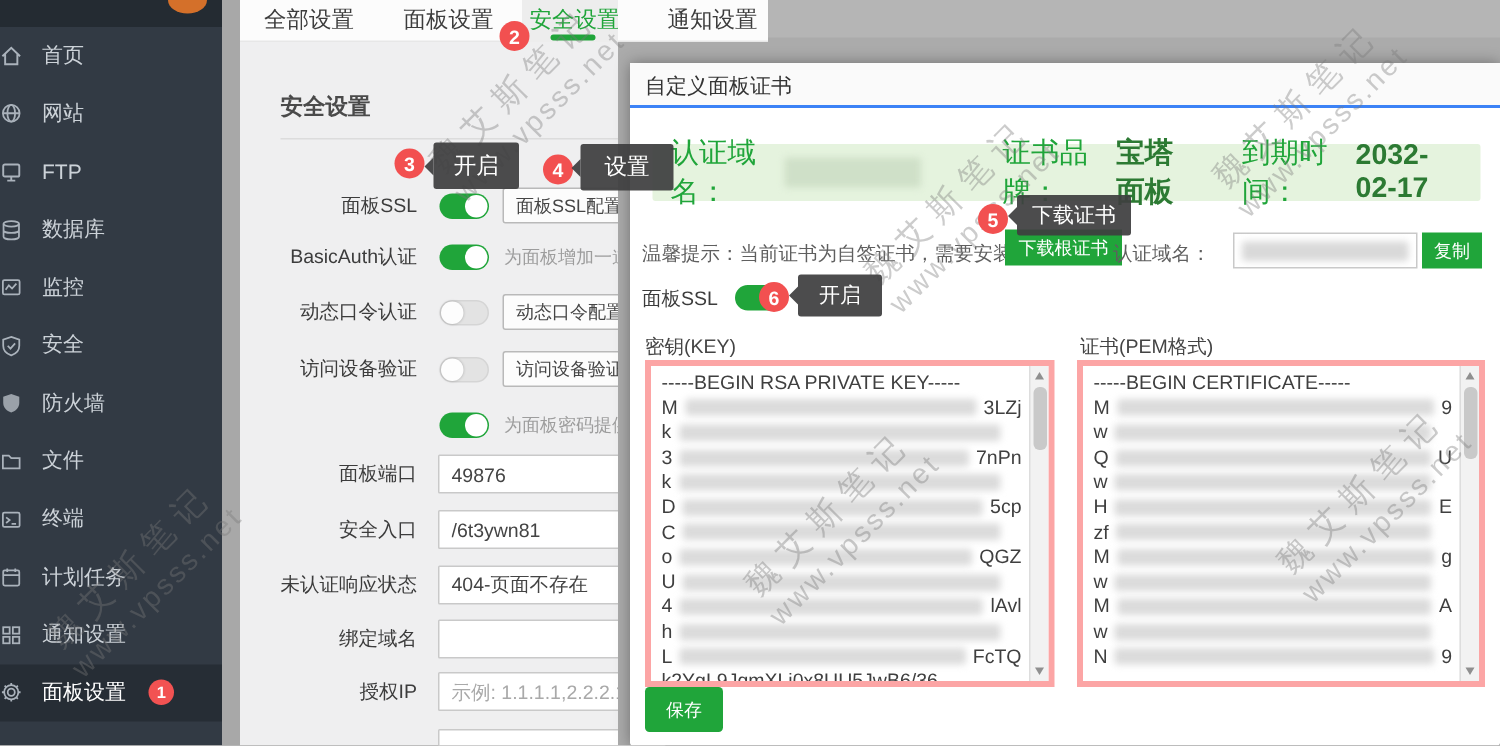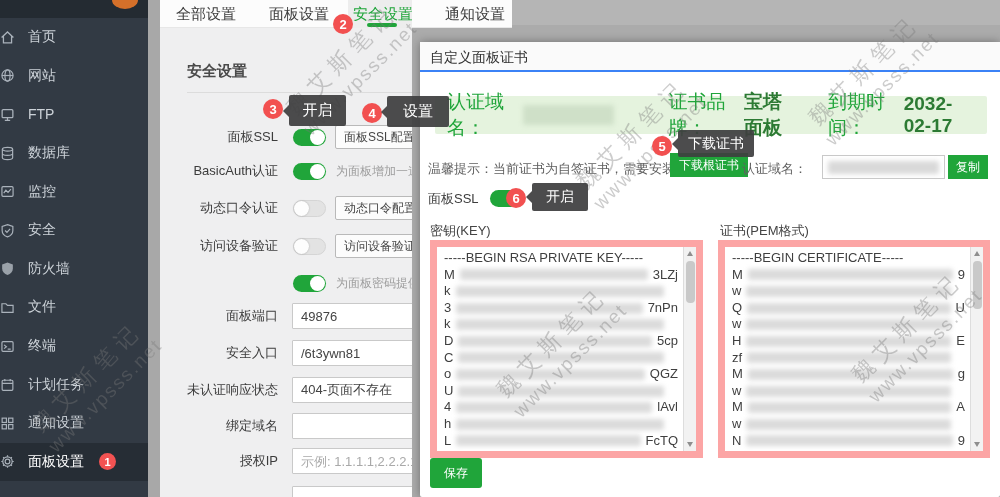--- a/index.html
+++ b/index.html
@@ -57,21 +57,21 @@
   .btn-root{position:absolute;left:250px;top:111px;height:24px;padding:0 9px;}
   .pw-label{position:absolute;left:322px;top:115px;font-size:13px;color:#5f5f5f;line-height:24px;}
   .pw-input{position:absolute;left:402px;top:113px;width:123px;height:24px;border:1px solid #c9c9c9;background:#fff;display:flex;align-items:center;padding:0 5px;}
   .pw-blur{width:100%;height:13px;background:#d9d9d9;border-radius:2px;filter:blur(2.5px);}
   .btn-copy{position:absolute;left:528px;top:113px;height:24px;padding:0 8px;}
   .ssl-label{position:absolute;left:8px;top:148px;font-size:13px;color:#3c3c3c;line-height:18px;}
   .dlg-toggle{left:70px;top:148px;}
   .ta-label{position:absolute;top:180px;font-size:13px;color:#444;}
   .ta-key-label{left:10px;}
   .ta-pem-label{left:300px;text-align:right;}
-  .ta{position:absolute;top:198px;height:218px;border:7px solid #fca5a5;background:#fff;font-size:13px;color:#3f3f3f;line-height:16.6px;padding:3px 18px 3px 7px;overflow:hidden;}
+  .ta{position:absolute;top:198px;height:218px;border:4px solid #fca5a5;background:#fff;font-size:13px;color:#3f3f3f;line-height:16.6px;padding:3px 18px 3px 7px;overflow:hidden;}
   .ta-key{left:10px;width:273px;}
   .ta-pem{left:298px;width:272px;}
   .cl{display:flex;align-items:center;white-space:nowrap;}
   .cl .bl{flex:1;height:11px;background:#dbdbdb;border-radius:2px;filter:blur(2.5px);margin:0 5px;}
   .cl.noend .bl{margin-right:14px;}
   .sbar{position:absolute;right:0;top:0;width:13px;height:100%;background:#f2f2f2;border-left:1px solid #ddd;}
   .sbar .arr{position:absolute;left:3px;width:0;height:0;border-left:3.5px solid transparent;border-right:3.5px solid transparent;}
   .arr.up{top:4px;border-bottom:5px solid #8f8f8f;}
   .arr.dn{bottom:4px;border-top:5px solid #8f8f8f;}
   .sbar .thumb{position:absolute;left:1.5px;top:14px;width:9px;border-radius:4px;background:#c9c9c9;}

